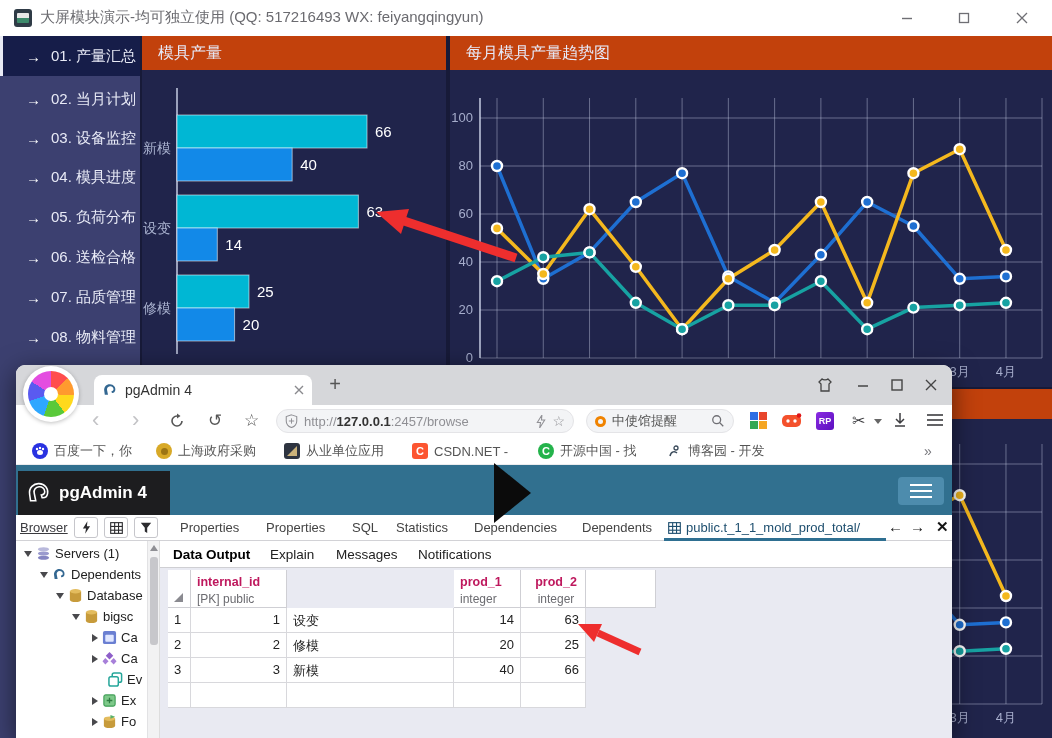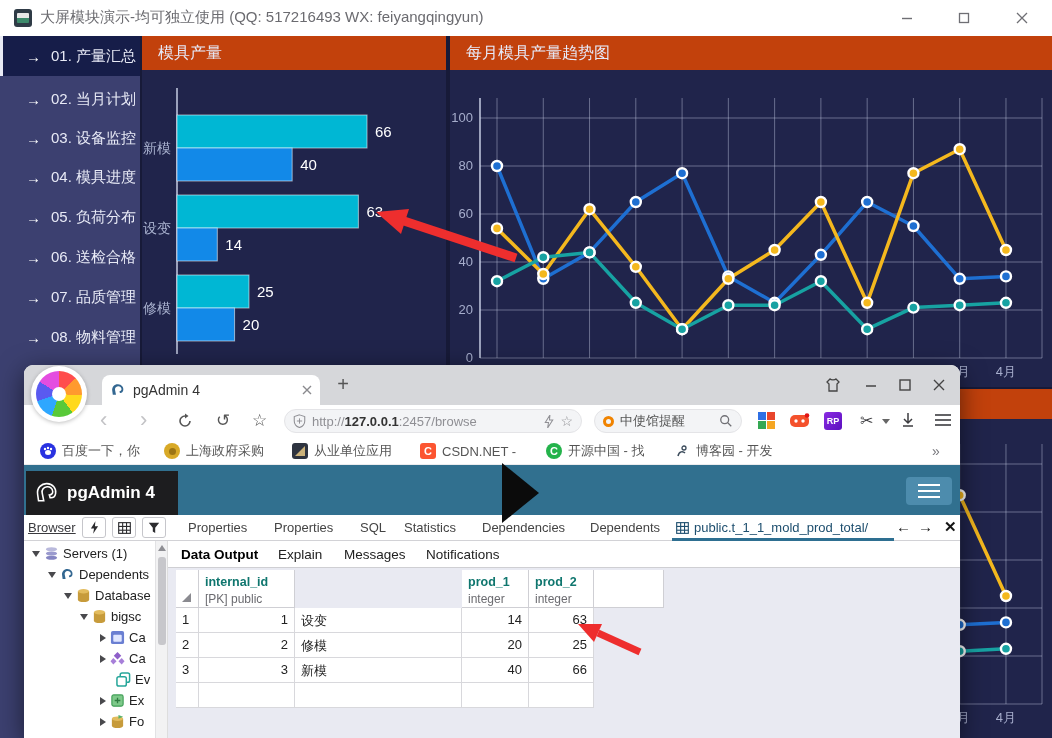--- a/index.html
+++ b/index.html
@@ -27,21 +27,21 @@
   .panel { position:absolute; background:#20244b; }
   .panel-header { height:34px; background:#c2410c; color:#e6e9f8; font-size:16px; line-height:34px; padding-left:16px; }
   .panel-header.small { height:30px; line-height:30px; }
   svg text.tick { fill:#a6adcc; font-size:13px; font-family:"Liberation Sans",sans-serif; }
   svg .grid { stroke:rgba(205,212,235,.42); stroke-width:1; }
   svg .axis { stroke:rgba(215,222,242,.85); stroke-width:1.6; }
   svg text.val { fill:#fff; font-size:15px; font-family:"Liberation Sans",sans-serif; }
   svg text.cat { fill:#aab3d0; font-size:14px; font-family:"Liberation Sans",sans-serif; }
 
   
-  .browser { position:absolute; left:24px; top:365px; width:936px; height:373px; background:#fff; border-radius:9px 9px 0 0; box-shadow:0 6px 26px rgba(0,0,0,.55); z-index:10; }
+  .browser { position:absolute; left:16px; top:365px; width:936px; height:373px; background:#fff; border-radius:9px 9px 0 0; box-shadow:0 6px 26px rgba(0,0,0,.55); z-index:10; }
   .tabstrip { position:absolute; left:0; top:0; width:936px; height:40px; background:#d6d7da; border-radius:9px 9px 0 0; }
   .btab { position:absolute; left:78px; top:10px; width:218px; height:30px; background:#fff; border-radius:8px 8px 0 0; display:flex; align-items:center; padding:0 8px; }
   .btab .title { font-size:14px; color:#333; margin-left:7px; flex:1; }
   .newtab { position:absolute; left:306px; top:6px; width:26px; height:26px; font-size:20px; color:#555; text-align:center; line-height:26px; }
   .pinwheel { position:absolute; left:7px; top:1px; width:56px; height:56px; background:#fff; border-radius:50%; box-shadow:0 1px 4px rgba(0,0,0,.25); z-index:3; }
   .pinwheel .wheel { position:absolute; left:5px; top:5px; width:46px; height:46px; border-radius:50%;
     background:conic-gradient(#ff4d4d 0 13%,#ff9a2e 13% 26%,#ffd91c 26% 40%,#59c939 40% 55%,#2ea7ff 55% 70%,#5a5af0 70% 84%,#e44de0 84% 100%); }
   .pinwheel .hub { position:absolute; left:21px; top:21px; width:14px; height:14px; background:#fff; border-radius:50%; }
   .ctrl { position:absolute; top:11px; width:18px; height:18px; color:#444; }
   .ctrl svg { width:18px; height:18px; display:block; }
@@ -91,21 +91,21 @@
   .tscroll .up { position:absolute; left:2px; top:4px; width:0; height:0; border-left:4px solid transparent; border-right:4px solid transparent; border-bottom:6px solid #8f8f94; }
   .tscroll .thumb { position:absolute; left:2px; top:16px; width:8px; height:88px; background:#c7c7cb; border-radius:3px; }
 
   .results { position:absolute; left:144px; top:0; width:792px; height:197px; }
   .qtabs { position:absolute; left:0; top:0; width:792px; height:27px; background:#fff; border-bottom:1px solid #cfcfd3; font-size:13.5px; color:#222; }
   .qtab { position:absolute; top:6px; }
   .qtab.active { font-weight:bold; color:#000; }
   .gridarea { position:absolute; left:0; top:27px; width:792px; height:170px; background:#e9eaf2; }
   .cell { position:absolute; background:#fff; border-right:1px solid #d8d8dc; border-bottom:1px solid #d8d8dc; font-size:13px; color:#222; }
   .cell.head { border-color:#cfcfd4; line-height:1.25; padding-top:4px; }
-  .cell.head .t1 { font-weight:bold; font-size:12.5px; color:#0f766e; }
+  .cell.head .t1 { font-weight:bold; font-size:12.5px; color:#be185d; }
   .cell.head .t2 { font-size:12px; color:#6b6b70; }
   .cell .num { display:block; text-align:right; padding:4px 6px 0 0; }
   .cell .txt { display:block; text-align:left; padding:4px 0 0 6px; }
   .sortcorner { position:absolute; left:6px; bottom:5px; width:0; height:0; border-bottom:9px solid #8a8a90; border-right:9px solid transparent; transform:rotate(-90deg); }
 
   .overlay { position:absolute; left:0; top:0; width:1052px; height:738px; pointer-events:none; z-index:40; }
 </style>
 </head>
 <body>
 
@@ -655,21 +655,21 @@
           <span class="qtab" style="left:176px">Messages</span>
           <span class="qtab" style="left:258px">Notifications</span>
         </div>
         <div class="gridarea">
 
           <div class="cell head" style="left:8px;   top:2px; width:23px;  height:38px;">
               <span class="sortcorner"></span>
             </div>
           <div class="cell head" style="left:31px;  top:2px; width:96px;  height:38px; padding-left:6px;"><span class="t1">internal_id</span><br><span class="t2">[PK] public</span></div>
           <div class="cell head" style="left:294px; top:2px; width:67px;  height:38px; padding-left:6px;"><span class="t1">prod_1</span><br><span class="t2">integer</span></div>
-          <div class="cell head" style="left:361px; top:2px; width:65px;  height:38px; padding-left:6px;"><span class="t1">prod_2</span><br><span class="t2">integer</span></div>
+          <div class="cell head" style="left:361px; top:2px; width:65px;  height:38px; padding-left:6px;text-align:center;"><span class="t1">prod_2</span><br><span class="t2">integer</span></div>
           <div class="cell head" style="left:426px; top:2px; width:70px;  height:38px;"></div>
 
           <div class="cell" style="left:8px;   top:40px; width:23px;  height:25px;">
               <span class="txt">1</span>
             </div>
           <div class="cell" style="left:31px;  top:40px; width:96px;  height:25px;">
               <span class="num">1</span>
             </div>
           <div class="cell" style="left:127px; top:40px; width:167px; height:25px;">
               <span class="txt">设变</span>

